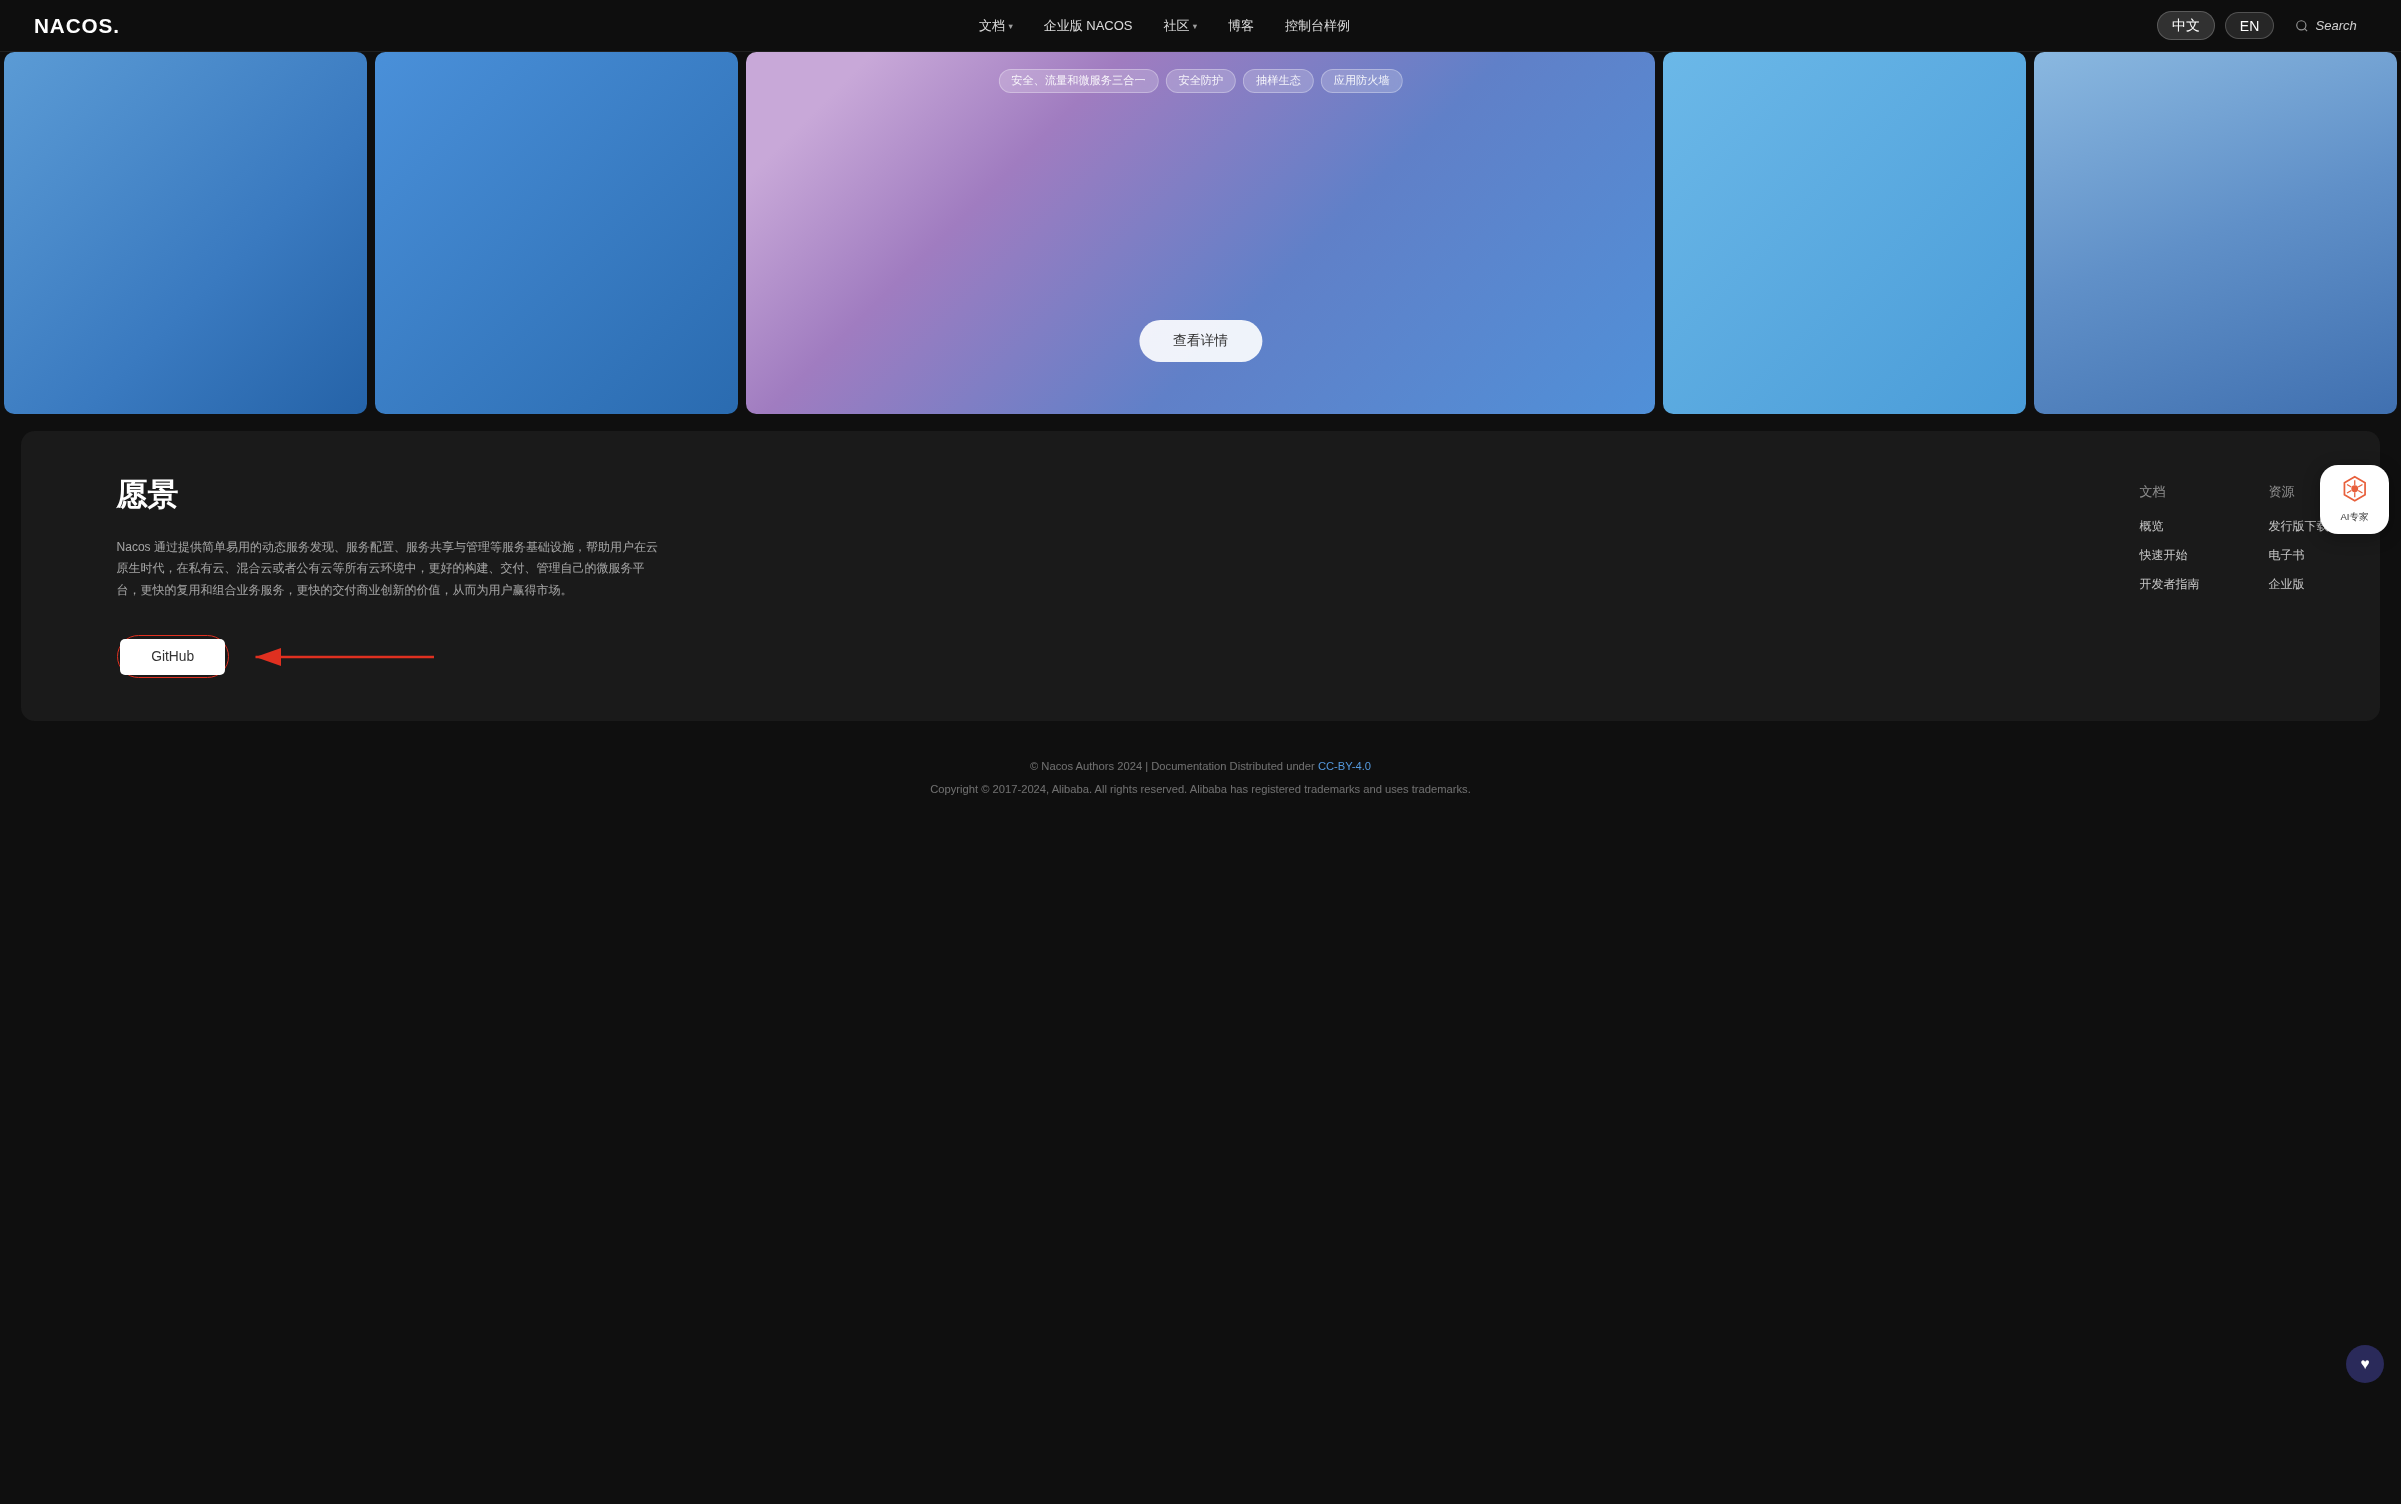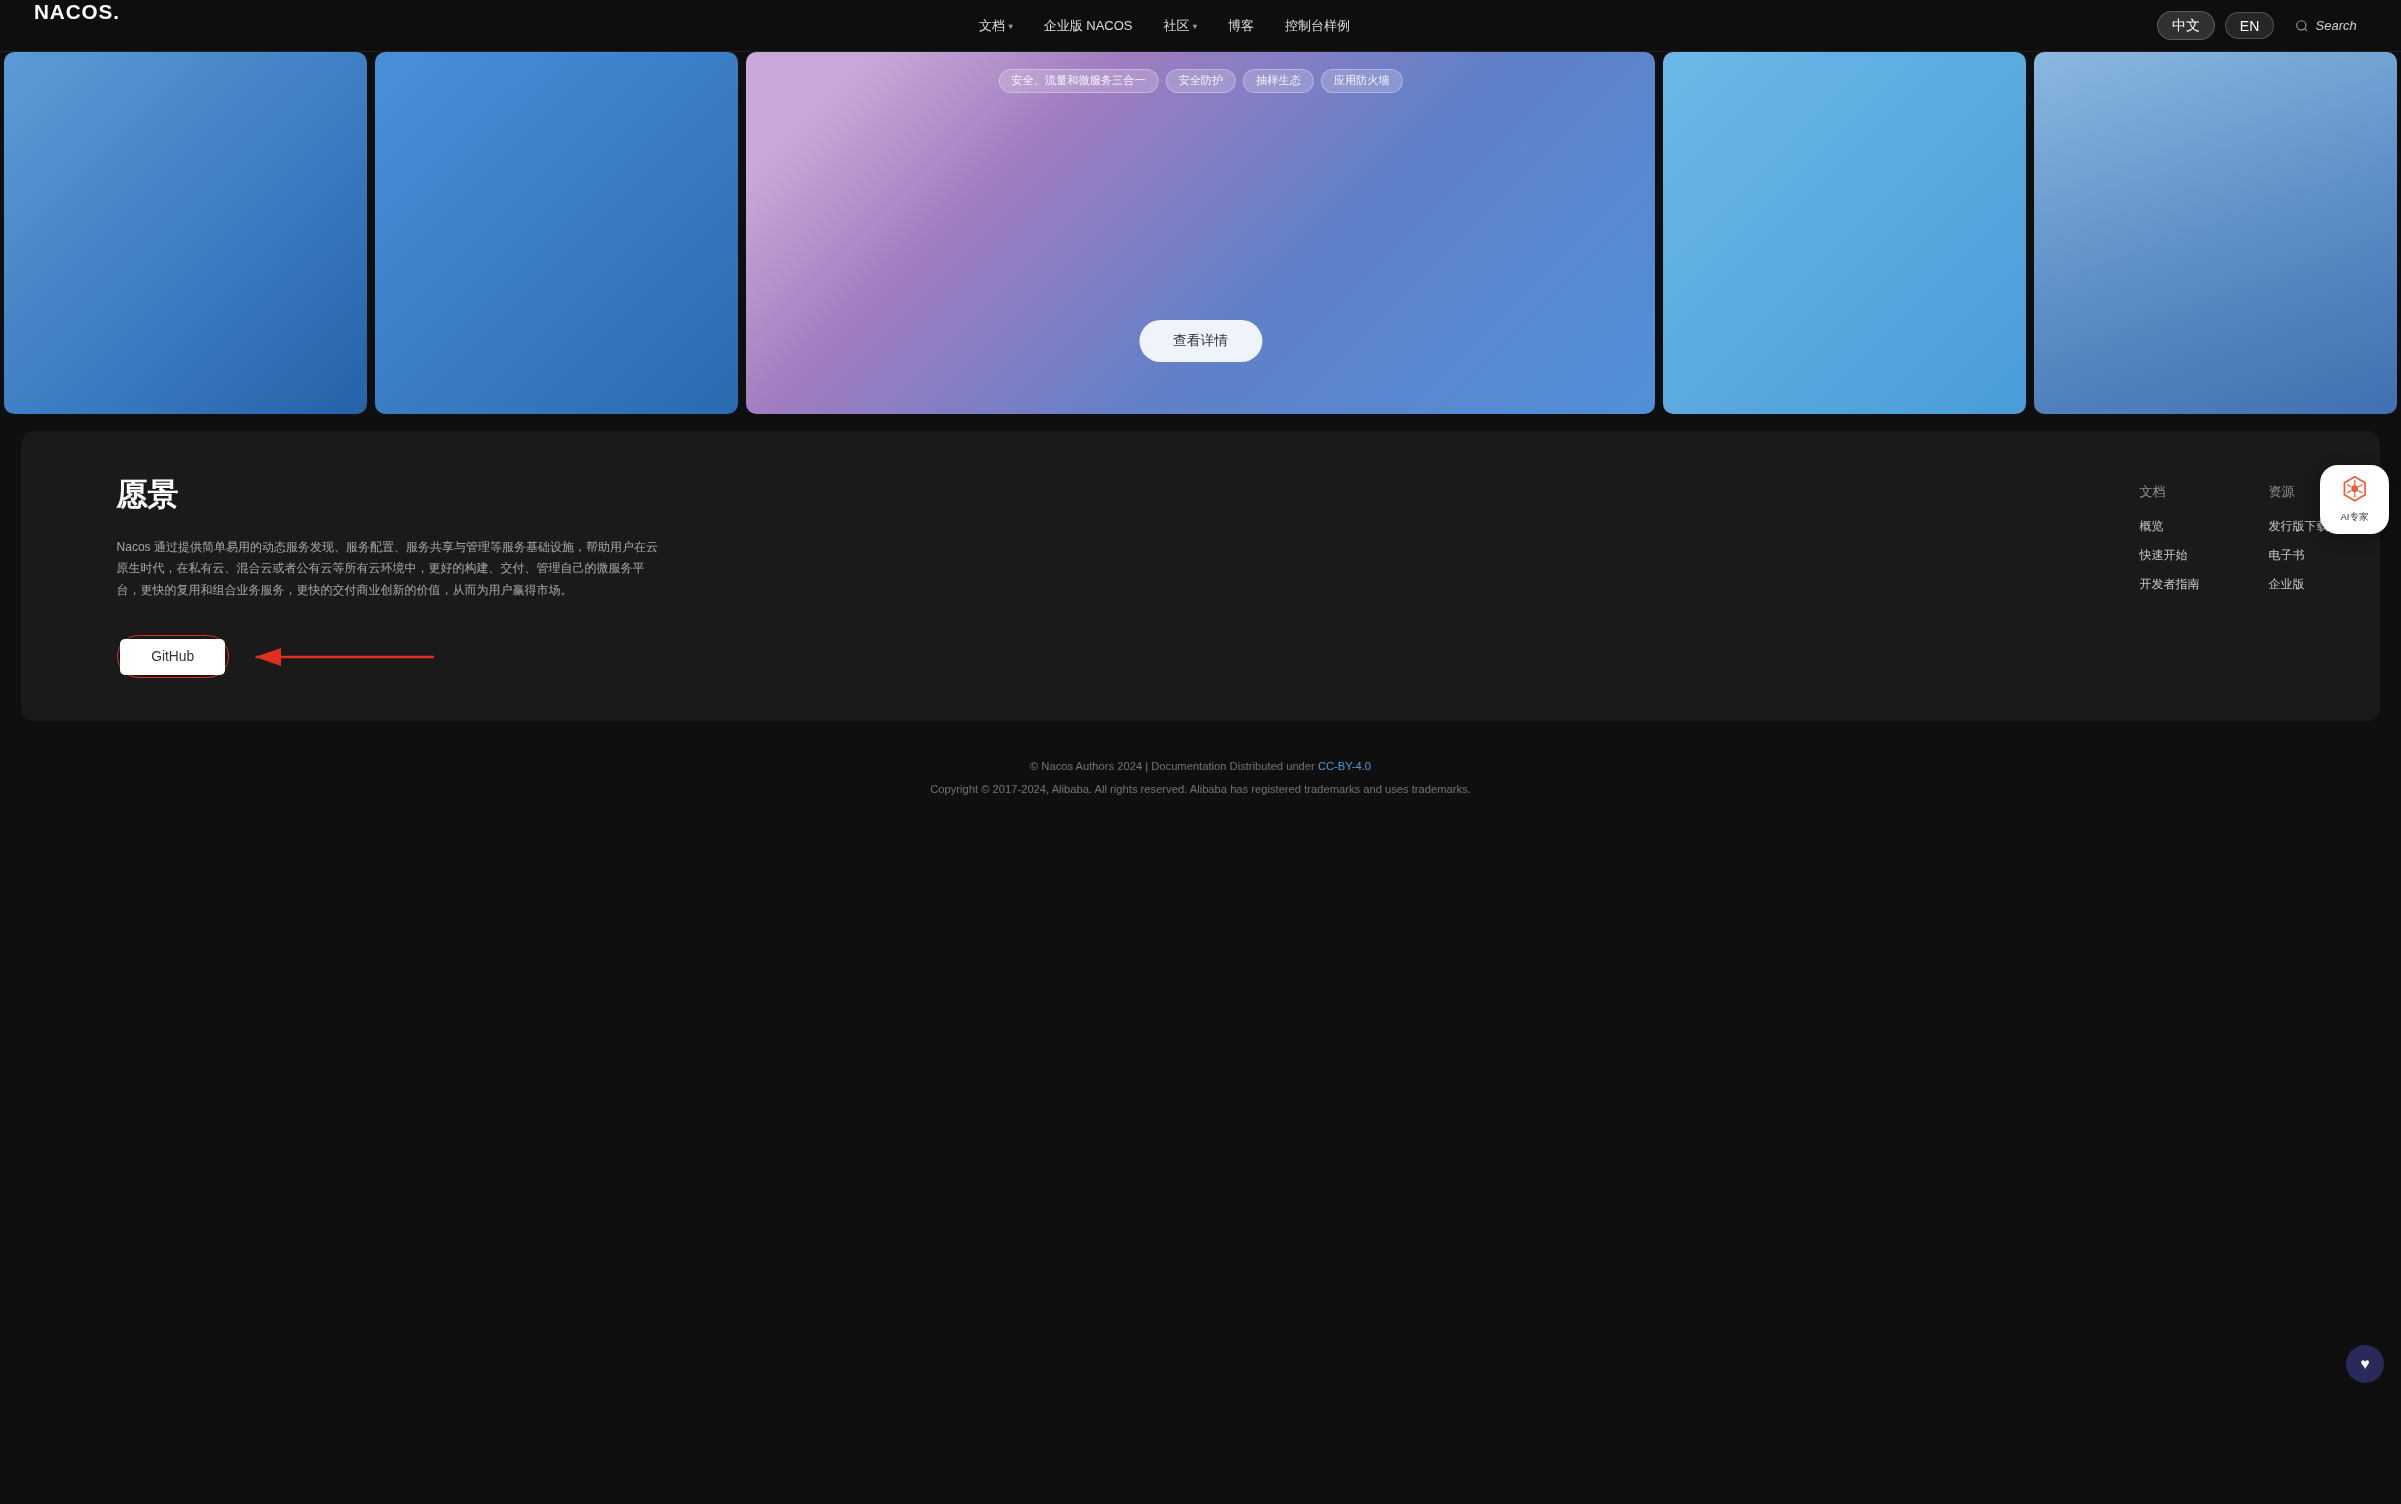--- a/index.html
+++ b/index.html
@@ -13,20 +13,21 @@
 
     
     .navbar {
       position: fixed;
       top: 0;
       left: 0;
       right: 0;
       height: 52px;
       background: rgba(15,15,15,0.95);
       display: flex;
+      align-items: center;
       padding: 0 34px;
       z-index: 100;
       border-bottom: 0.9px solid rgba(255,255,255,0.08);
     }
     .navbar-logo {
       font-size: 20.7px;
       font-weight: 700;
       color: #fff;
       letter-spacing: 0.9px;
       margin-right: 52px;

